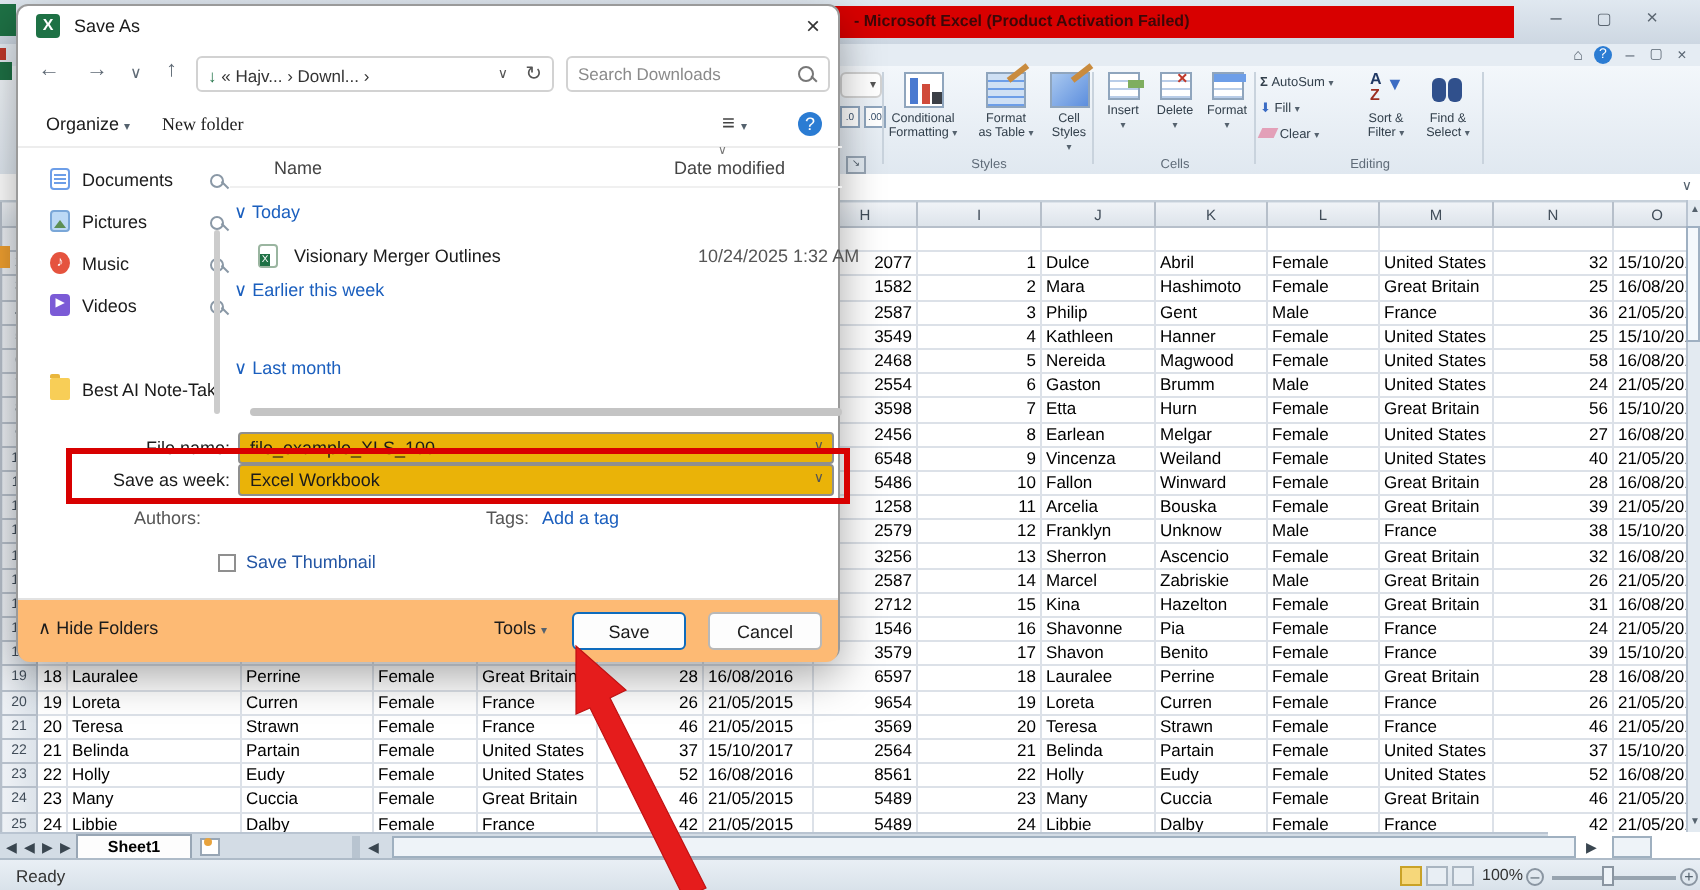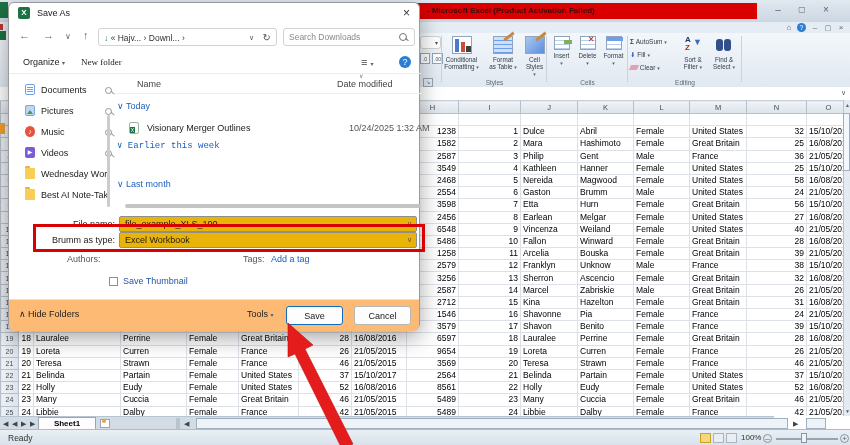--- a/index.html
+++ b/index.html
@@ -237,21 +237,21 @@
           </tr>
           <tr>
             <td class="rh">2</td>
             <td class="c ar">1</td>
             <td class="c al">Dulce</td>
             <td class="c al">Abril</td>
             <td class="c al">Female</td>
             <td class="c al">United States</td>
             <td class="c ar">32</td>
             <td class="c al">15/10/2017</td>
-            <td class="c ar">1238</td>
+            <td class="c ar">2077</td>
             <td class="c ar">1</td>
             <td class="c al">Dulce</td>
             <td class="c al">Abril</td>
             <td class="c al">Female</td>
             <td class="c al">United States</td>
             <td class="c ar">32</td>
             <td class="c al">15/10/2017</td>
           </tr>
           <tr>
             <td class="rh">3</td>
@@ -767,55 +767,49 @@
       <div class="abs sb-item" style="top:46px;">
         <span class="abs fico" style="left:8px;top:3px;background:#e5533e;border-radius:50%;color:#fff;font-size:7px;text-align:center;line-height:11px;">♪</span>
         <span class="abs sb-label">Music</span>
         <span class="abs pin"></span>
       </div>
       <div class="abs sb-item" style="top:67px;">
         <span class="abs fico" style="left:8px;top:3px;background:#7b5bd6;border-radius:2px;color:#fff;font-size:6px;text-align:center;line-height:11px;">▶</span>
         <span class="abs sb-label">Videos</span>
         <span class="abs pin"></span>
       </div>
-      <div class="abs sb-item" style="top:88px;">
-        <span class="abs fico" style="left:8px;top:3px;background:#f8ce57;border-radius:1px;">
-            <span class="abs" style="left:0;top:-2px;width:5px;height:2px;background:#e9b63d;border-radius:1px 1px 0 0;"></span>
-          </span>
-        <span class="abs sb-label" style="width:70px;">Wednesday Wor</span>
-      </div>
       <div class="abs sb-item" style="top:109px;">
         <span class="abs fico" style="left:8px;top:3px;background:#f8ce57;border-radius:1px;">
             <span class="abs" style="left:0;top:-2px;width:5px;height:2px;background:#e9b63d;border-radius:1px 1px 0 0;"></span>
           </span>
         <span class="abs sb-label" style="width:74px;">Best AI Note-Tak</span>
       </div>
       <div class="abs" style="left:98px;top:38px;width:3px;height:92px;background:#cccccc;border-radius:2px;"></div>
     </div>
 
     <div class="abs" style="left:106px;top:90px;width:306px;height:120px;">
       <div class="abs grp-hdr" style="left:2px;top:8px;"><span>∨</span> <span>Today</span></div>
       <div class="abs" style="left:12px;top:27px;width:290px;height:16px;">
         <span class="abs fico" style="left:2px;top:2px;width:10px;height:12px;background:#fff;border:1px solid #9ab5a0;box-sizing:border-box;">
             <span class="abs" style="left:0;top:4px;width:5px;height:6px;background:#1e7145;color:#fff;font-size:5px;line-height:6px;text-align:center;">X</span>
           </span>
         <span class="abs" style="left:20px;top:3px;white-space:nowrap;">Visionary Merger Outlines</span>
         <span class="abs" style="left:222px;top:3px;color:#555;white-space:nowrap;">10/24/2025 1:32 AM</span>
       </div>
-      <div class="abs grp-hdr" style="left:2px;top:47px;font-family:Liberation Mono, monospace;"><span>∨</span> <span>Earlier this week</span></div>
+      <div class="abs grp-hdr" style="left:2px;top:47px;"><span>∨</span> <span>Earlier this week</span></div>
       <div class="abs grp-hdr" style="left:2px;top:86px;"><span>∨</span> <span>Last month</span></div>
       <div class="abs" style="left:10px;top:111px;width:296px;height:4px;background:#c4c4c4;border-radius:2px;"></div>
     </div>
 
     <div class="abs" style="left:30px;top:216px;width:76px;text-align:right;">File name:</div>
     <div class="abs combo" style="left:110px;top:213px;width:298px;height:16px;">
       <span>file_example_XLS_100</span>
       <span class="dd">∨</span>
     </div>
-    <div class="abs" style="left:18px;top:232px;width:88px;text-align:right;">Brumm as type:</div>
+    <div class="abs" style="left:18px;top:232px;width:88px;text-align:right;">Save as week:</div>
     <div class="abs combo" style="left:110px;top:229px;width:298px;height:16px;">
       <span>Excel Workbook</span>
       <span class="dd">∨</span>
     </div>
 
     <div class="abs" style="left:58px;top:251px;color:#555;">Authors:</div>
     <div class="abs" style="left:234px;top:251px;color:#555;">Tags:</div>
     <div class="abs blue" style="left:262px;top:251px;">Add a tag</div>
 
     <div class="abs chk" style="left:100px;top:274px;"></div>

